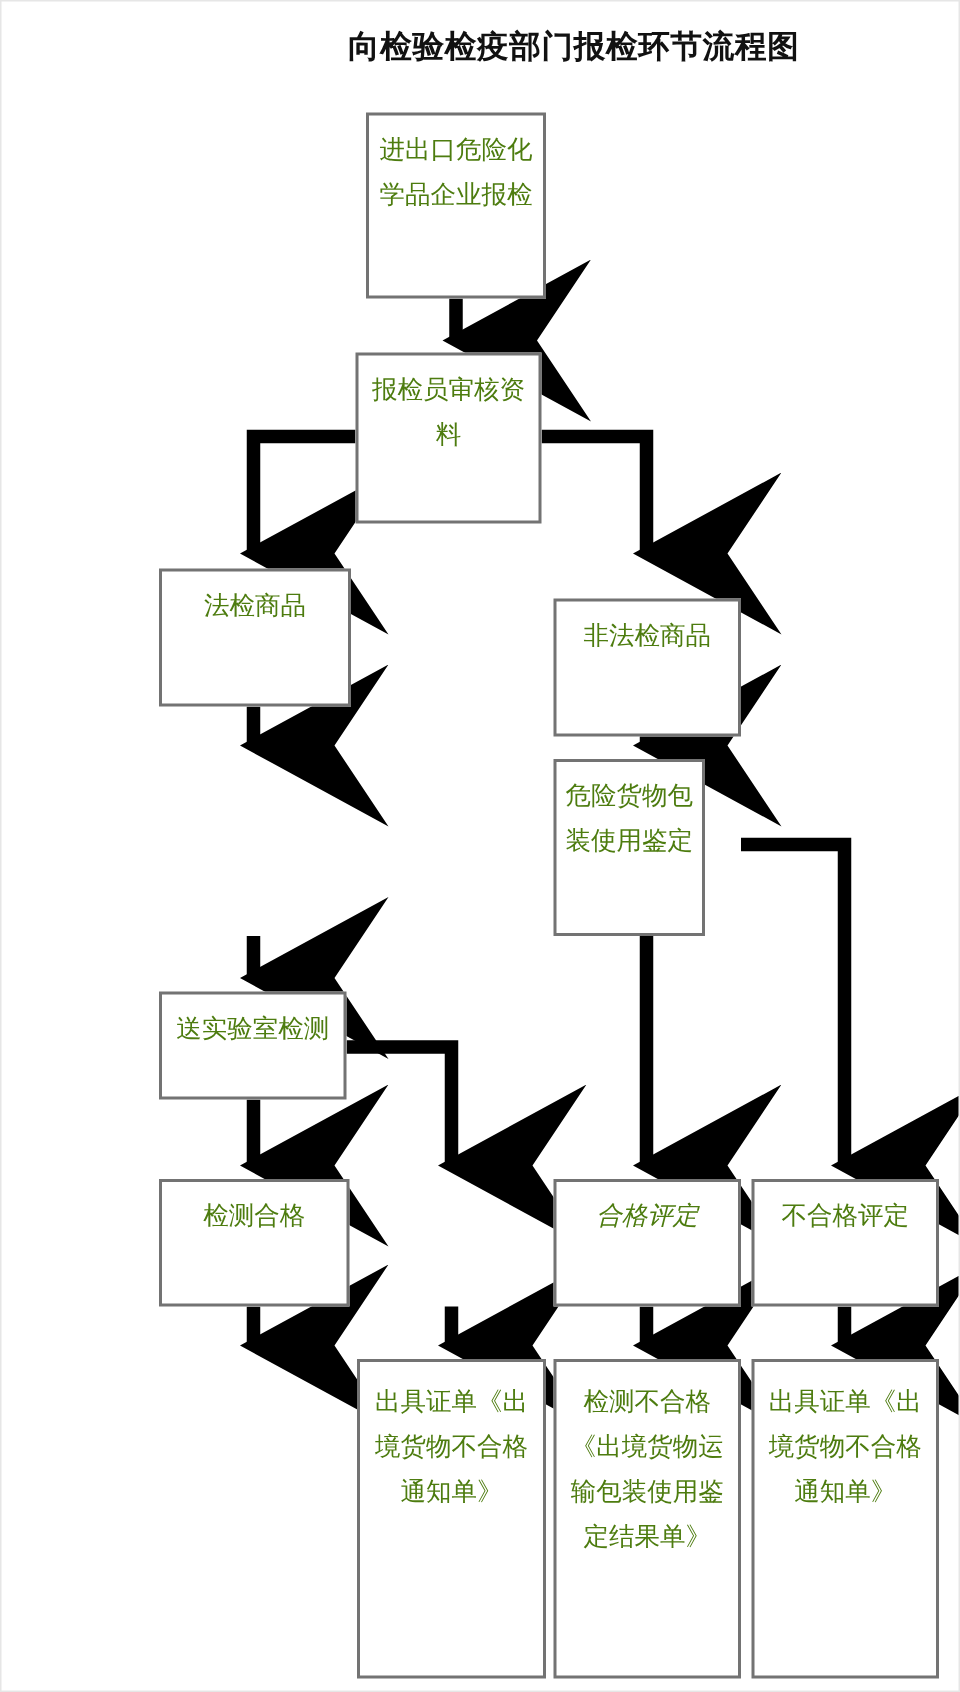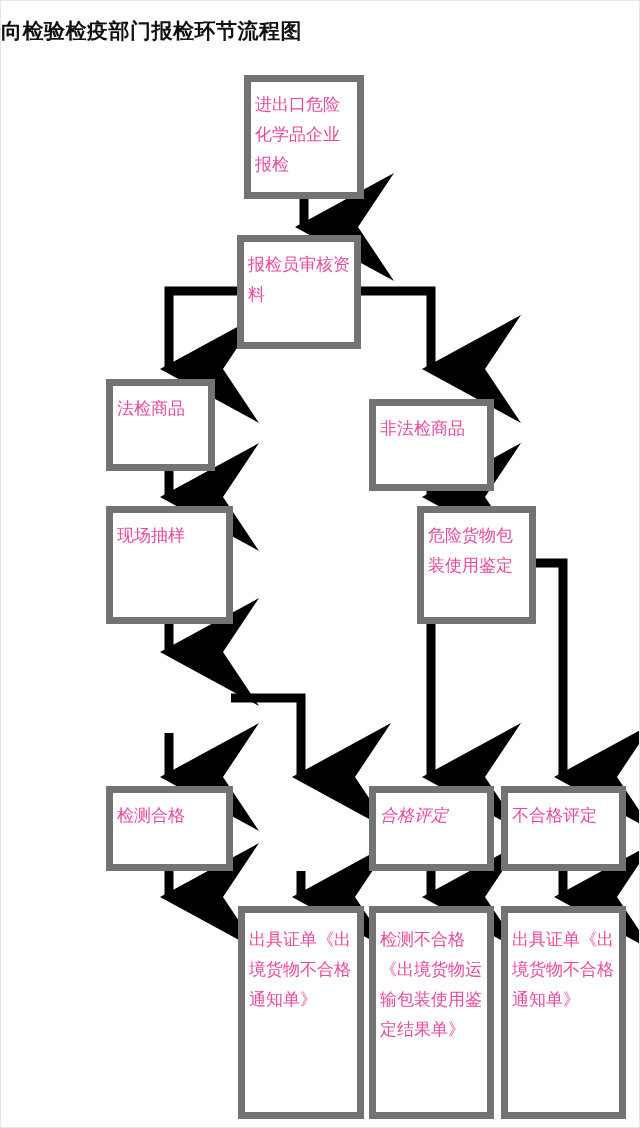--- a/index.html
+++ b/index.html
@@ -17,35 +17,36 @@
     background: #ffffff;
     overflow: hidden;
     box-sizing: border-box;
     border: 1px solid #e6e6e6;
   }
   #title {
     position: absolute;
     left: 0;
     top: 16px;
     width: 532px;
-    text-align: left;
+    text-align: right;
     font-size: 21px;
     font-weight: bold;
     color: #111111;
     letter-spacing: 0.5px;
     font-family: "Liberation Sans", "DejaVu Sans", sans-serif;
   }
   .node {
     position: absolute;
     box-sizing: border-box;
-    border: 7px solid #737373;
+    border: 2px solid #737373;
     background: #ffffff;
-    color: #ec4899;
+    color: #4d7c0f;
     font-size: 17px;
     line-height: 30px;
+    text-align: center;
     padding-top: 8px;
     padding-left: 4px;
     padding-right: 4px;
     overflow: hidden;
     font-family: "Liberation Sans", "DejaVu Sans", sans-serif;
   }
   .node.pad-top-lg { padding-top: 12px; }
   .node .txt {
     display: block;
     word-break: break-all;
@@ -131,36 +132,36 @@
   </svg>
 
   <div class="node" id="node-n1" style="left: 243px; top: 74px; width: 120px; height: 124px;">
     <span class="txt">进出口危险化学品企业报检</span>
   </div>
 
   <div class="node" id="node-n2" style="left: 236px; top: 234px; width: 124px; height: 114px;">
     <span class="txt">报检员审核资料</span>
   </div>
 
-  <div class="node" id="node-n3" style="left: 105px; top: 378px; width: 109px; height: 92px;">
+  <div class="node" id="node-n3" style="left: 105px; top: 378px; width: 128px; height: 92px;">
     <span class="txt">法检商品</span>
   </div>
 
   <div class="node" id="node-n4" style="left: 368px; top: 398px; width: 125px; height: 92px;">
     <span class="txt">非法检商品</span>
   </div>
 
-  <div class="node" id="node-n5" style="left: 105px; top: 505px; width: 127px; height: 118px;">
-    <span class="txt">现场抽样</span>
-  </div>
 
-  <div class="node" id="node-n6" style="left: 368px; top: 505px; width: 119px; height: 118px; margin-left: 48px;">
+  <div class="node" id="node-n6" style="left: 368px; top: 505px; width: 101px; height: 118px;">
     <span class="txt">危险货物包装使用鉴定</span>
   </div>
 
+  <div class="node" id="node-n7" style="left: 105px; top: 660px; width: 125px; height: 72px;">
+    <span class="txt">送实验室检测</span>
+  </div>
 
   <div class="node" id="node-n8" style="left: 105px; top: 785px; width: 127px; height: 85px;">
     <span class="txt">检测合格</span>
   </div>
 
 
   <div class="node" id="node-n10" style="left: 368px; top: 785px; width: 125px; height: 85px; font-style: italic;">
     <span class="txt">合格评定</span>
   </div>
 

